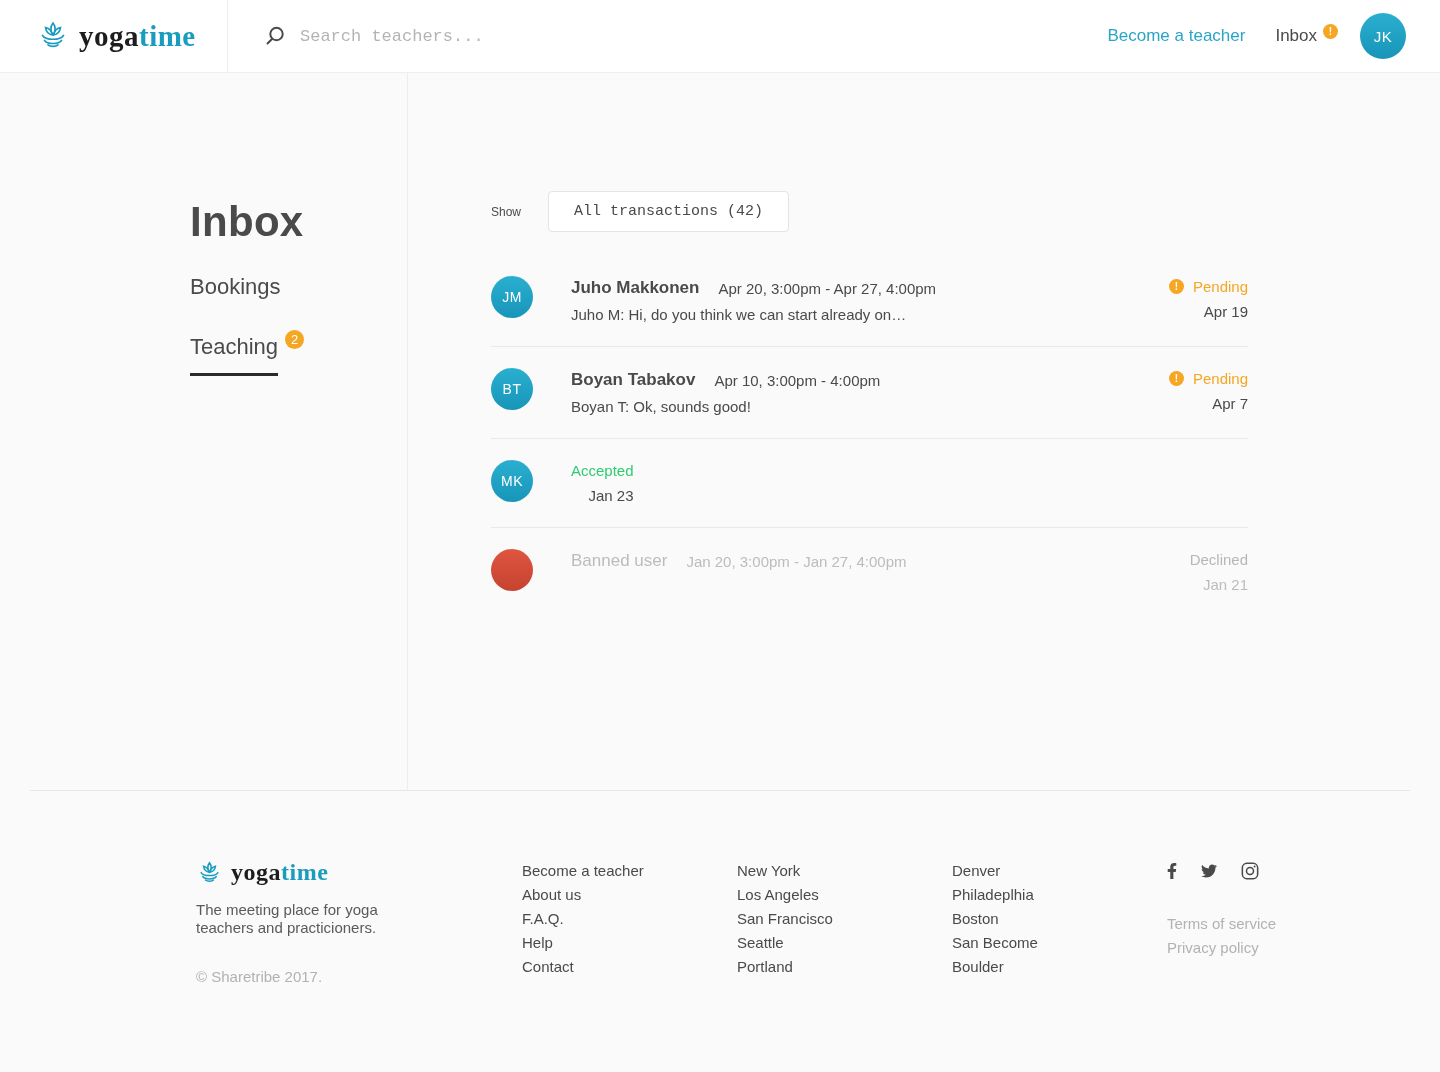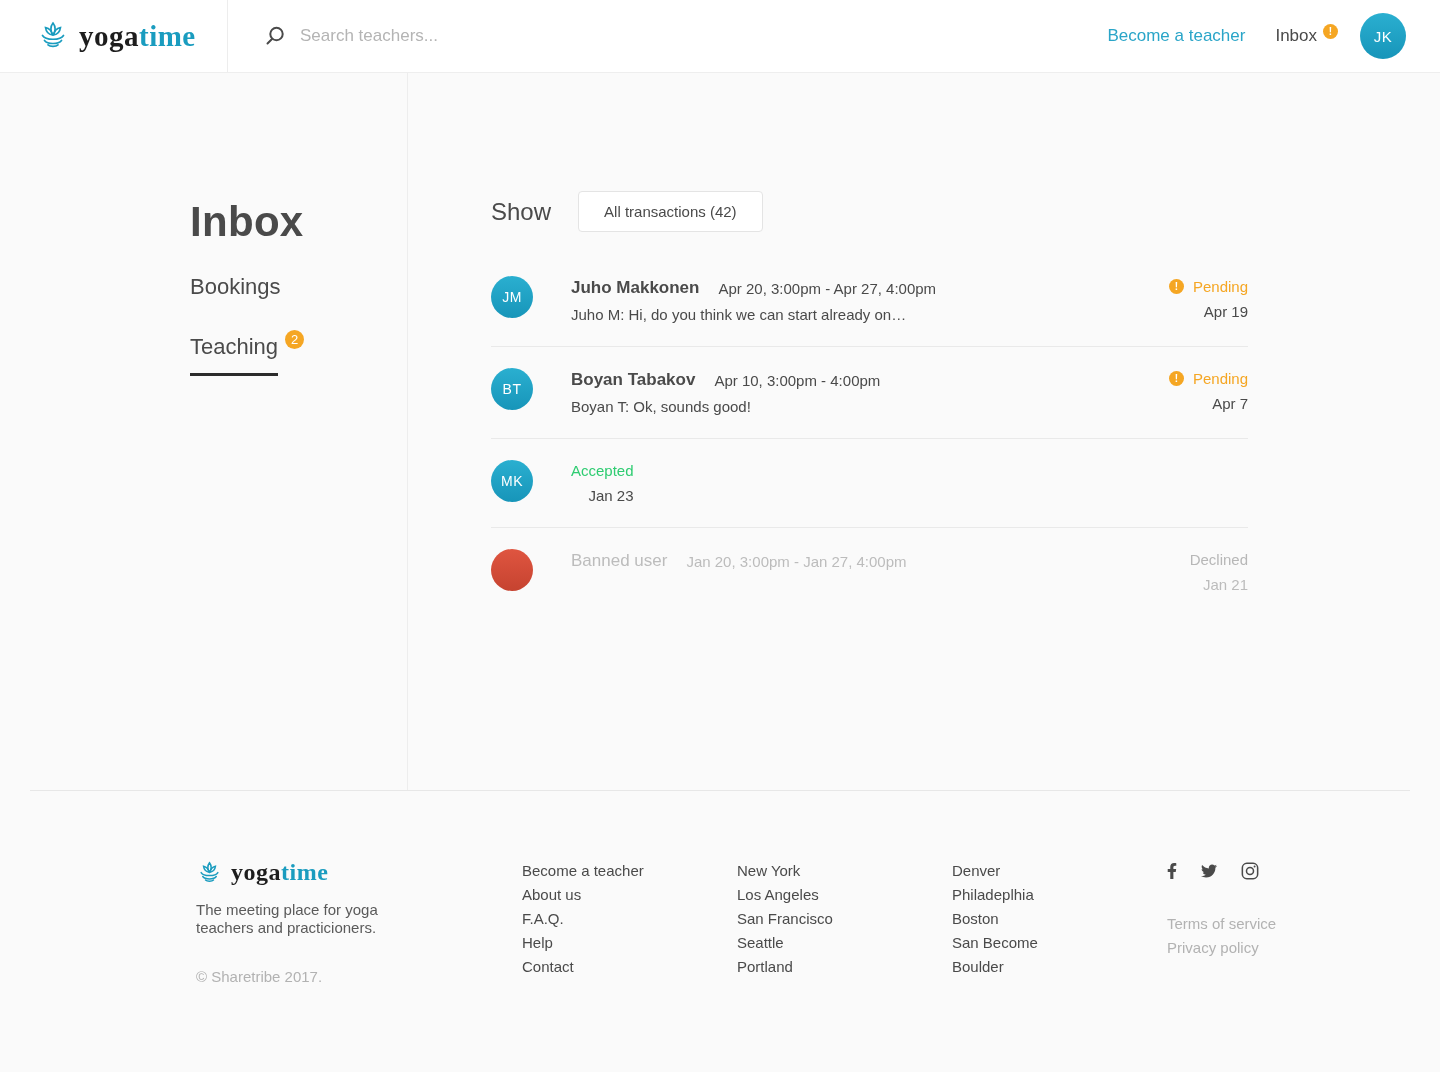--- a/index.html
+++ b/index.html
@@ -18,21 +18,21 @@
     width:228px; border-right:1px solid #ededed;
     display:flex; align-items:center; padding-left:36px; flex-shrink:0;
   }
   .logo { display:flex; align-items:center; gap:9px; cursor:pointer; }
   .logo-text { font-family:"Liberation Serif", serif; font-weight:700; font-size:29px; letter-spacing:.5px; }
   .logo-text .b1 { color:#1d1d1d; }
   .logo-text .b2 { color:#1a9cbf;margin-top:40px; }
   .search-box { flex:1; display:flex; align-items:center; padding-left:36px; gap:14px; }
   .search-input {
     border:none; outline:none; background:transparent; font-size:17px;
-    font-family:Liberation Sans, sans-serif; color:#4a4a4a; width:420px;
+    font-family:Liberation Mono, monospace; color:#4a4a4a; width:420px;
   }
   .search-input::placeholder { color:#b4b4b4; }
   .header-right { display:flex; align-items:center; padding-right:34px; }
   .become-link { color:#2aa5c8; font-size:17px; cursor:pointer; margin-right:30px; }
   .inbox-link { color:#4a4a4a; font-size:17px; cursor:pointer; display:flex; align-items:flex-start; }
   .warn-badge {
     display:inline-flex; align-items:center; justify-content:center;
     width:15px; height:15px; border-radius:50%; background:#f5a623;
     color:#fff; font-size:10px; font-weight:700; line-height:1;
   }
@@ -54,25 +54,25 @@
     display:inline-block; padding-bottom:13px; border-bottom:3px solid #2b2b2b;
   }
   .count-badge {
     display:inline-flex; align-items:center; justify-content:center;
     width:19px; height:19px; border-radius:50%; background:#f5a623;
     color:#fff; font-size:13px; position:relative; top:-10px; margin-left:7px;
   }
   .main { flex:1; padding:118px 0 0 83px; }
   .main-inner { width:757px; }
   .filter-row { display:flex; align-items:center; }
-  .filter-label { font-size:24px; color:#4a4a4a; }
+  .filter-label { font-size:12px; color:#4a4a4a; }
   .filter-select {
     margin-left:27px; background:#fff; border:1px solid #e4e4e4; border-radius:4px;
     padding:11px 25px; font-size:15px; color:#4a4a4a; cursor:pointer;
-    font-family:Liberation Sans, sans-serif;
+    font-family:Liberation Mono, monospace;
   }
   
   .tx-list { margin-top:23px; }
   .tx-row { display:flex; padding:21px 0 23px 0; border-bottom:1px solid #e9e9e9; cursor:pointer; }
   .tx-row:last-child { border-bottom:none; }
   .tx-avatar { width:42px; height:42px; flex-shrink:0; margin-right:38px; font-size:14px; }
   .tx-avatar-banned { background:linear-gradient(180deg,#df5540 0%,#c64330 100%); }
   .tx-mid { flex:1; min-width:0; padding-top:2px; }
   .tx-line1 { display:flex; align-items:center; }
   .tx-name { font-size:17px; color:#4a4a4a; }

